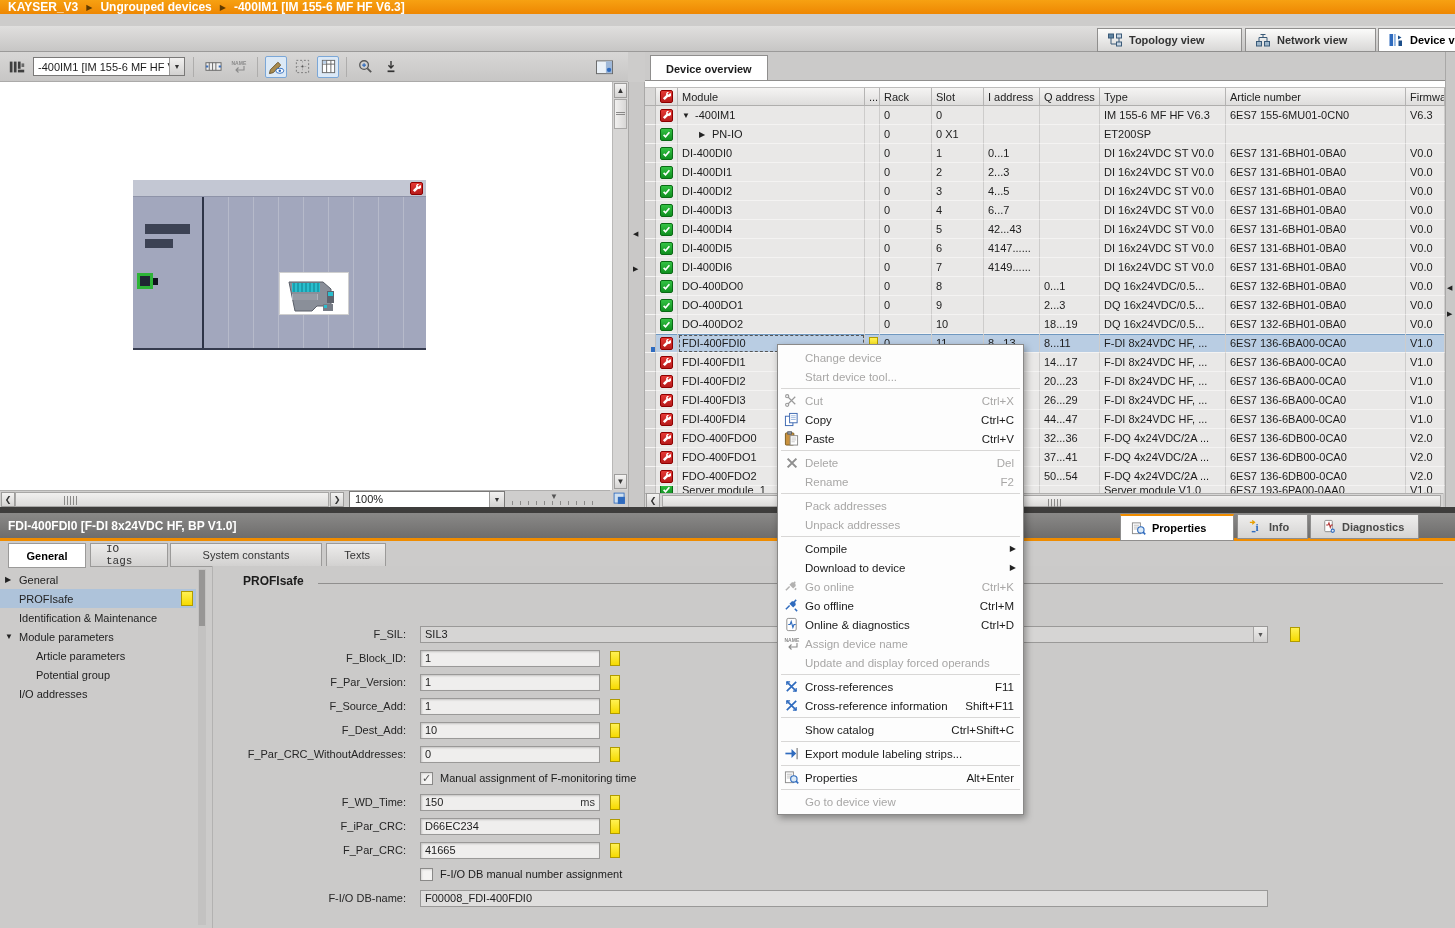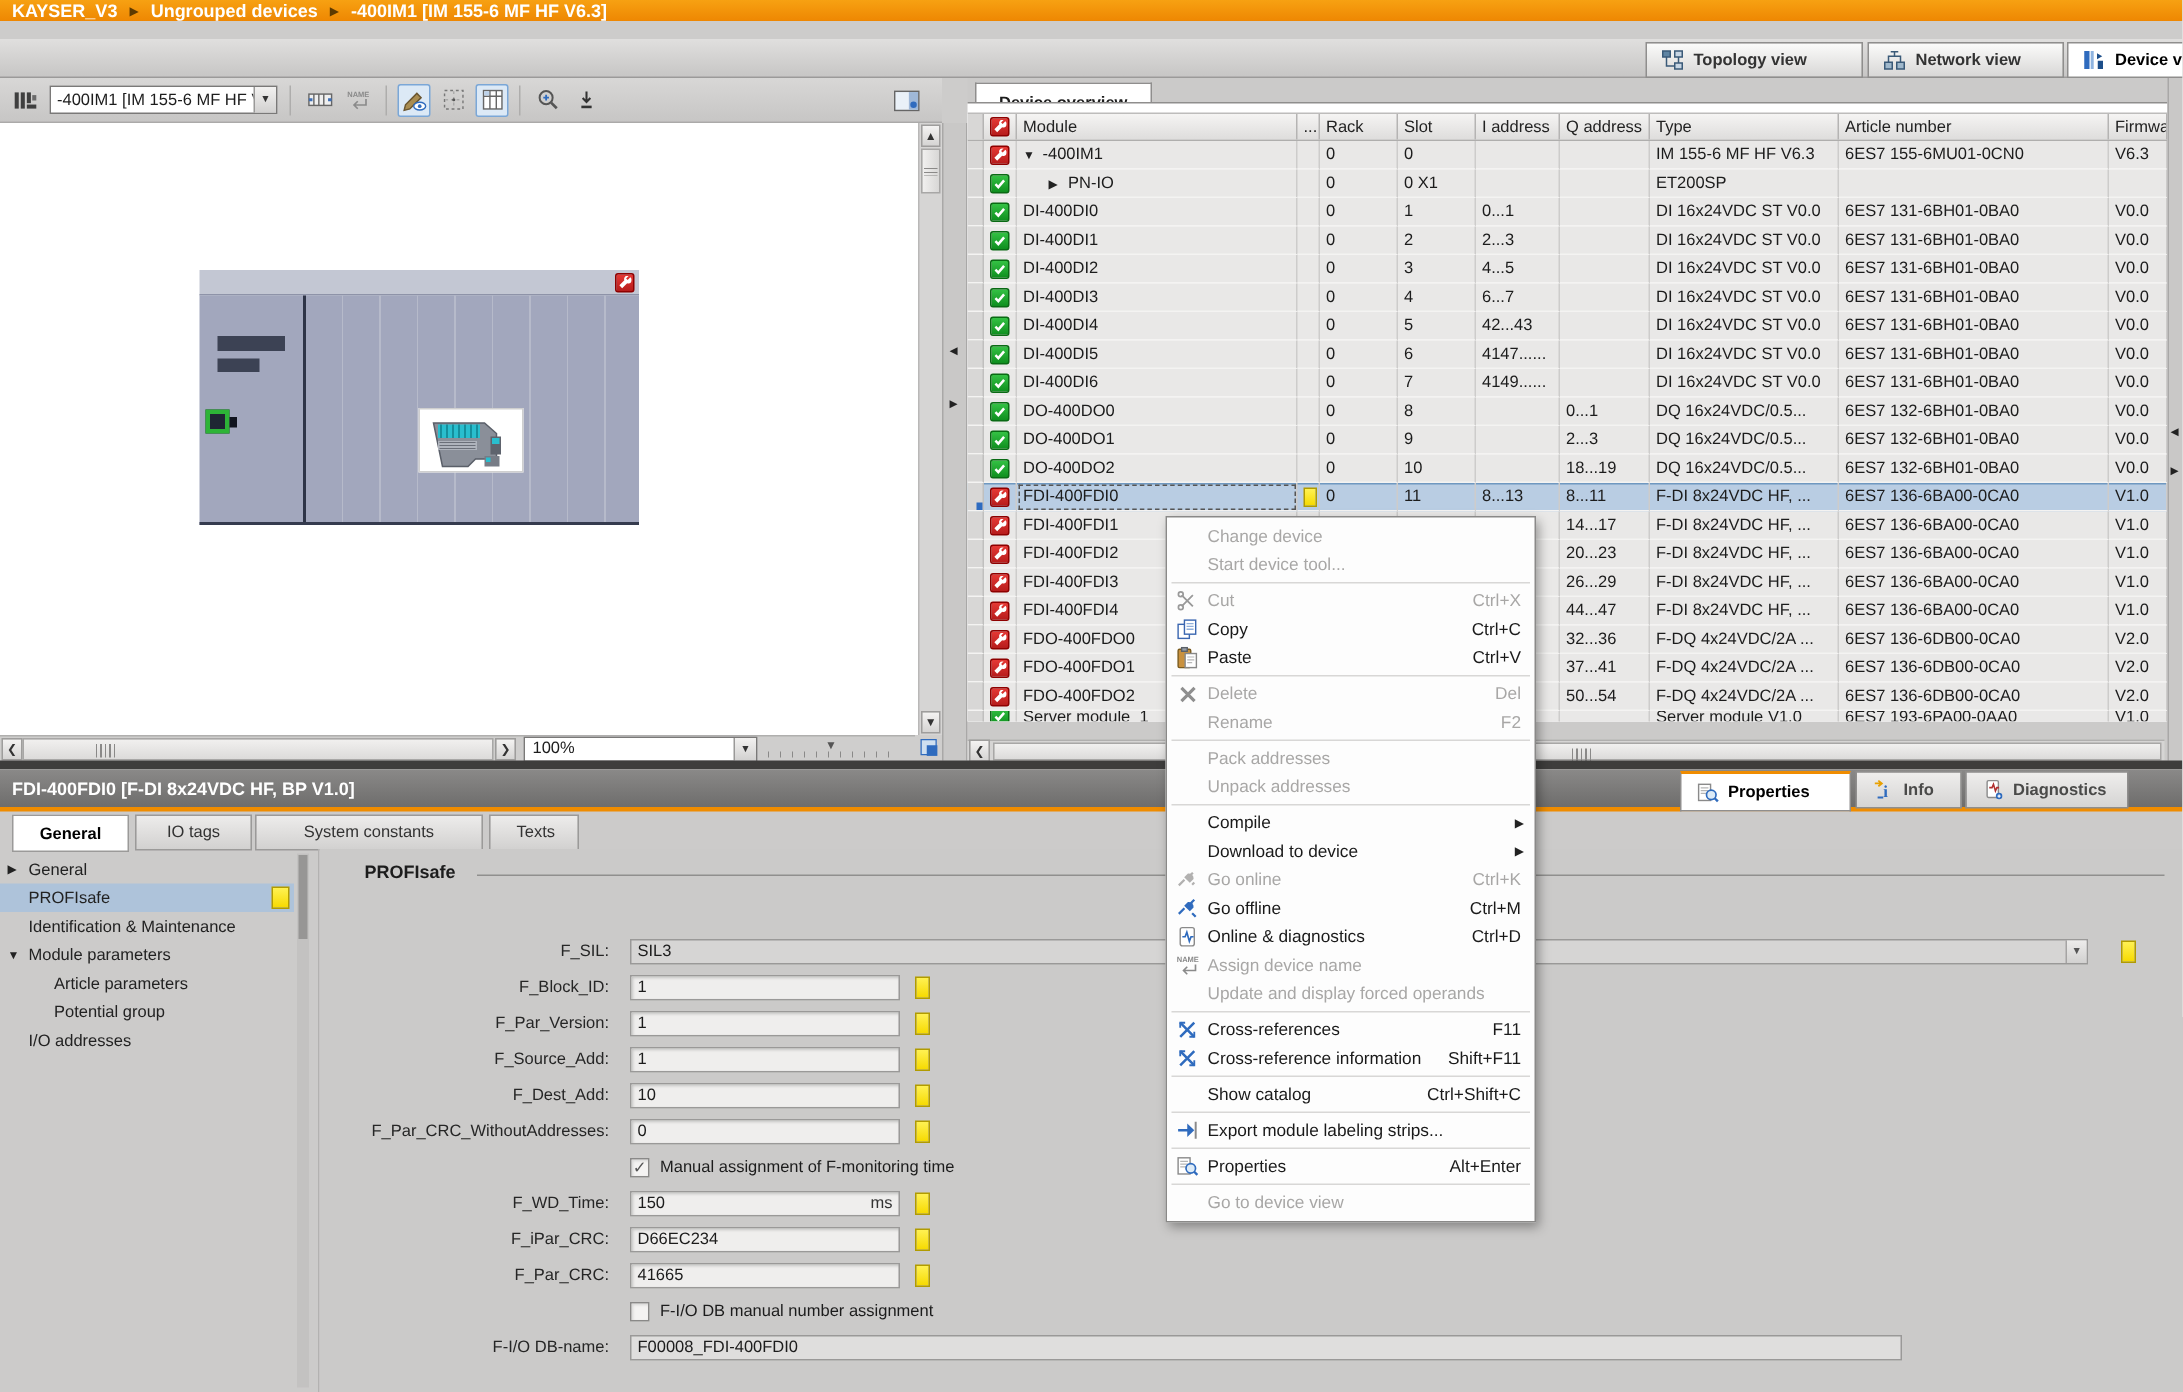--- a/index.html
+++ b/index.html
@@ -69,21 +69,21 @@
   #dv-vthumb{position:absolute;left:1px;top:17px;width:13px;height:30px;background:linear-gradient(90deg,#F1F0EF,#D8D7D6);border:1px solid #A8A7A6;
     display:flex;align-items:center;justify-content:center}
   #dv-vthumb span{width:9px;height:5px;background:repeating-linear-gradient(#8A8988 0 1px,transparent 1px 2.5px)}
   #splitter{position:absolute;left:628px;top:82px;width:17px;height:425px;background:#C9C8C7;border-left:1px solid #A9A8A7;border-right:1px solid #A9A8A7}
   .split-arr{position:absolute;left:4px;font-size:7px;color:#222}
 
   
   #ov-panel{position:absolute;left:645px;top:52px;width:800px;height:455px;background:#CBCAC9}
   #ov-tab{position:absolute;left:5px;top:3px;height:26px;padding:0 15px;background:#fff;border:1px solid #8F8E8D;border-bottom:none;
     display:flex;align-items:center;font-weight:bold}
-  #ov-body{position:absolute;left:0;top:16px;width:100%;height:413px;background:#fff;border-top:1px solid #8F8E8D;overflow:hidden;padding-top:6px}
+  #ov-body{position:absolute;left:0;top:28px;width:100%;height:413px;background:#fff;border-top:1px solid #8F8E8D;overflow:hidden;padding-top:6px}
   .orow,.ohead{display:grid;grid-template-columns:11px 22px 187px 15px 52px 52px 56px 60px 126px 180px 1fr;height:19px}
   .ohead{background:linear-gradient(#F5F4F3,#DEDDDC);border-top:1px solid #BDBCBB;border-bottom:1px solid #AFAEAD}
   .ohead .ocell{border-right:1px solid #B5B4B3;border-bottom:none;color:#222}
   .ocell{height:100%;display:flex;align-items:center;padding:0 4px;border-right:1px solid #CDCCCB;border-bottom:1px solid #F4F3F2;
     overflow:hidden;white-space:nowrap}
   .orow{background:#E9E8E7}
   .orow.selected{background:#B9CDE3;box-shadow:inset 0 1px 0 #6F98C0,inset 0 -1px 0 #6F98C0}
   .orow.partial{height:8px;overflow:hidden}
   .gutter{background:#D8D7D6;border-right:1px solid #C0BFBE;position:relative}
   .orow.selected .gutter:after{content:"";position:absolute;right:-1px;bottom:0;width:5px;height:5px;background:#2E6BC0}
@@ -132,21 +132,21 @@
   #props-content{position:absolute;left:213px;top:0;right:0;bottom:0;overflow:hidden;background:#CBCAC9}
   #psec{position:absolute;left:30px;top:8px;right:12px;display:flex;align-items:center;gap:14px;font-weight:bold;font-size:12px}
   #psec .rule{flex:1;height:1px;background:#908F8E;margin-top:4px}
   #pform{position:absolute;left:17px;top:56px;right:6px}
   .frow{display:flex;align-items:center;height:24px}
   .flabel{width:190px;text-align:right;padding-right:14px;color:#262626;white-space:nowrap}
   .finput{width:180px;height:17px;border:1px solid #9A9998;background:#EFEEED;box-shadow:inset 1px 1px 2px rgba(0,0,0,.18);
     padding:0 4px;display:flex;align-items:center}
   .finput.wide{width:848px}
   .finput.dim{background:#DFDEDD;box-shadow:none}
-  .fselect{width:972px;height:17px;border:1px solid #9A9998;background:#D6D5D4;display:flex;align-items:center;padding-left:4px}
+  .fselect{width:848px;height:17px;border:1px solid #9A9998;background:#D6D5D4;display:flex;align-items:center;padding-left:4px}
   .fselect .sarr{margin-left:auto;width:14px;height:15px;border-left:1px solid #A5A4A3;background:linear-gradient(#EDECEB,#D2D1D0);
     display:flex;align-items:center;justify-content:center;font-size:7px;color:#555}
   .funit{margin-left:auto;color:#333}
   .fbadge{width:10px;height:15px;background:linear-gradient(#FFF153,#F6DA00);border:1px solid #B19B00;margin-left:10px;flex:none}
   .fbadge.far{margin-left:22px}
   .cbx{width:13px;height:13px;border:1px solid #8A8988;background:#F4F3F2;margin-left:190px;display:flex;align-items:center;
     justify-content:center;font-size:11px;color:#555;box-shadow:inset 1px 1px 2px rgba(0,0,0,.12);flex:none}
   .cblabel{margin-left:7px}
 
   
@@ -942,21 +942,21 @@
               <path d="M11.4 12.5h2.2M12.5 11.4v2.2" stroke="#fff" stroke-width="0.9"></path>
             </svg>
           </span>
           <span>Diagnostics</span>
         </div>
       </div>
     <div id="props-subtabs">
         <div class="stab active" style="left: 8px; width: 78px; justify-content: center;">
           <span>General</span>
         </div>
-        <div class="stab" style="left: 90px; width: 78px; justify-content: center;">
+        <div class="stab" style="left: 90px; width: 78px; justify-content: center; font-family: Liberation Mono, monospace;">
           <span>IO tags</span>
         </div>
         <div class="stab" style="left: 170px; width: 152px; justify-content: center; text-align: center;">
           <span>System constants</span>
         </div>
         <div class="stab" style="left: 326px; width: 60px; justify-content: flex-end;">
           <span>Texts</span>
         </div>
       </div>
     <div id="props-body">

